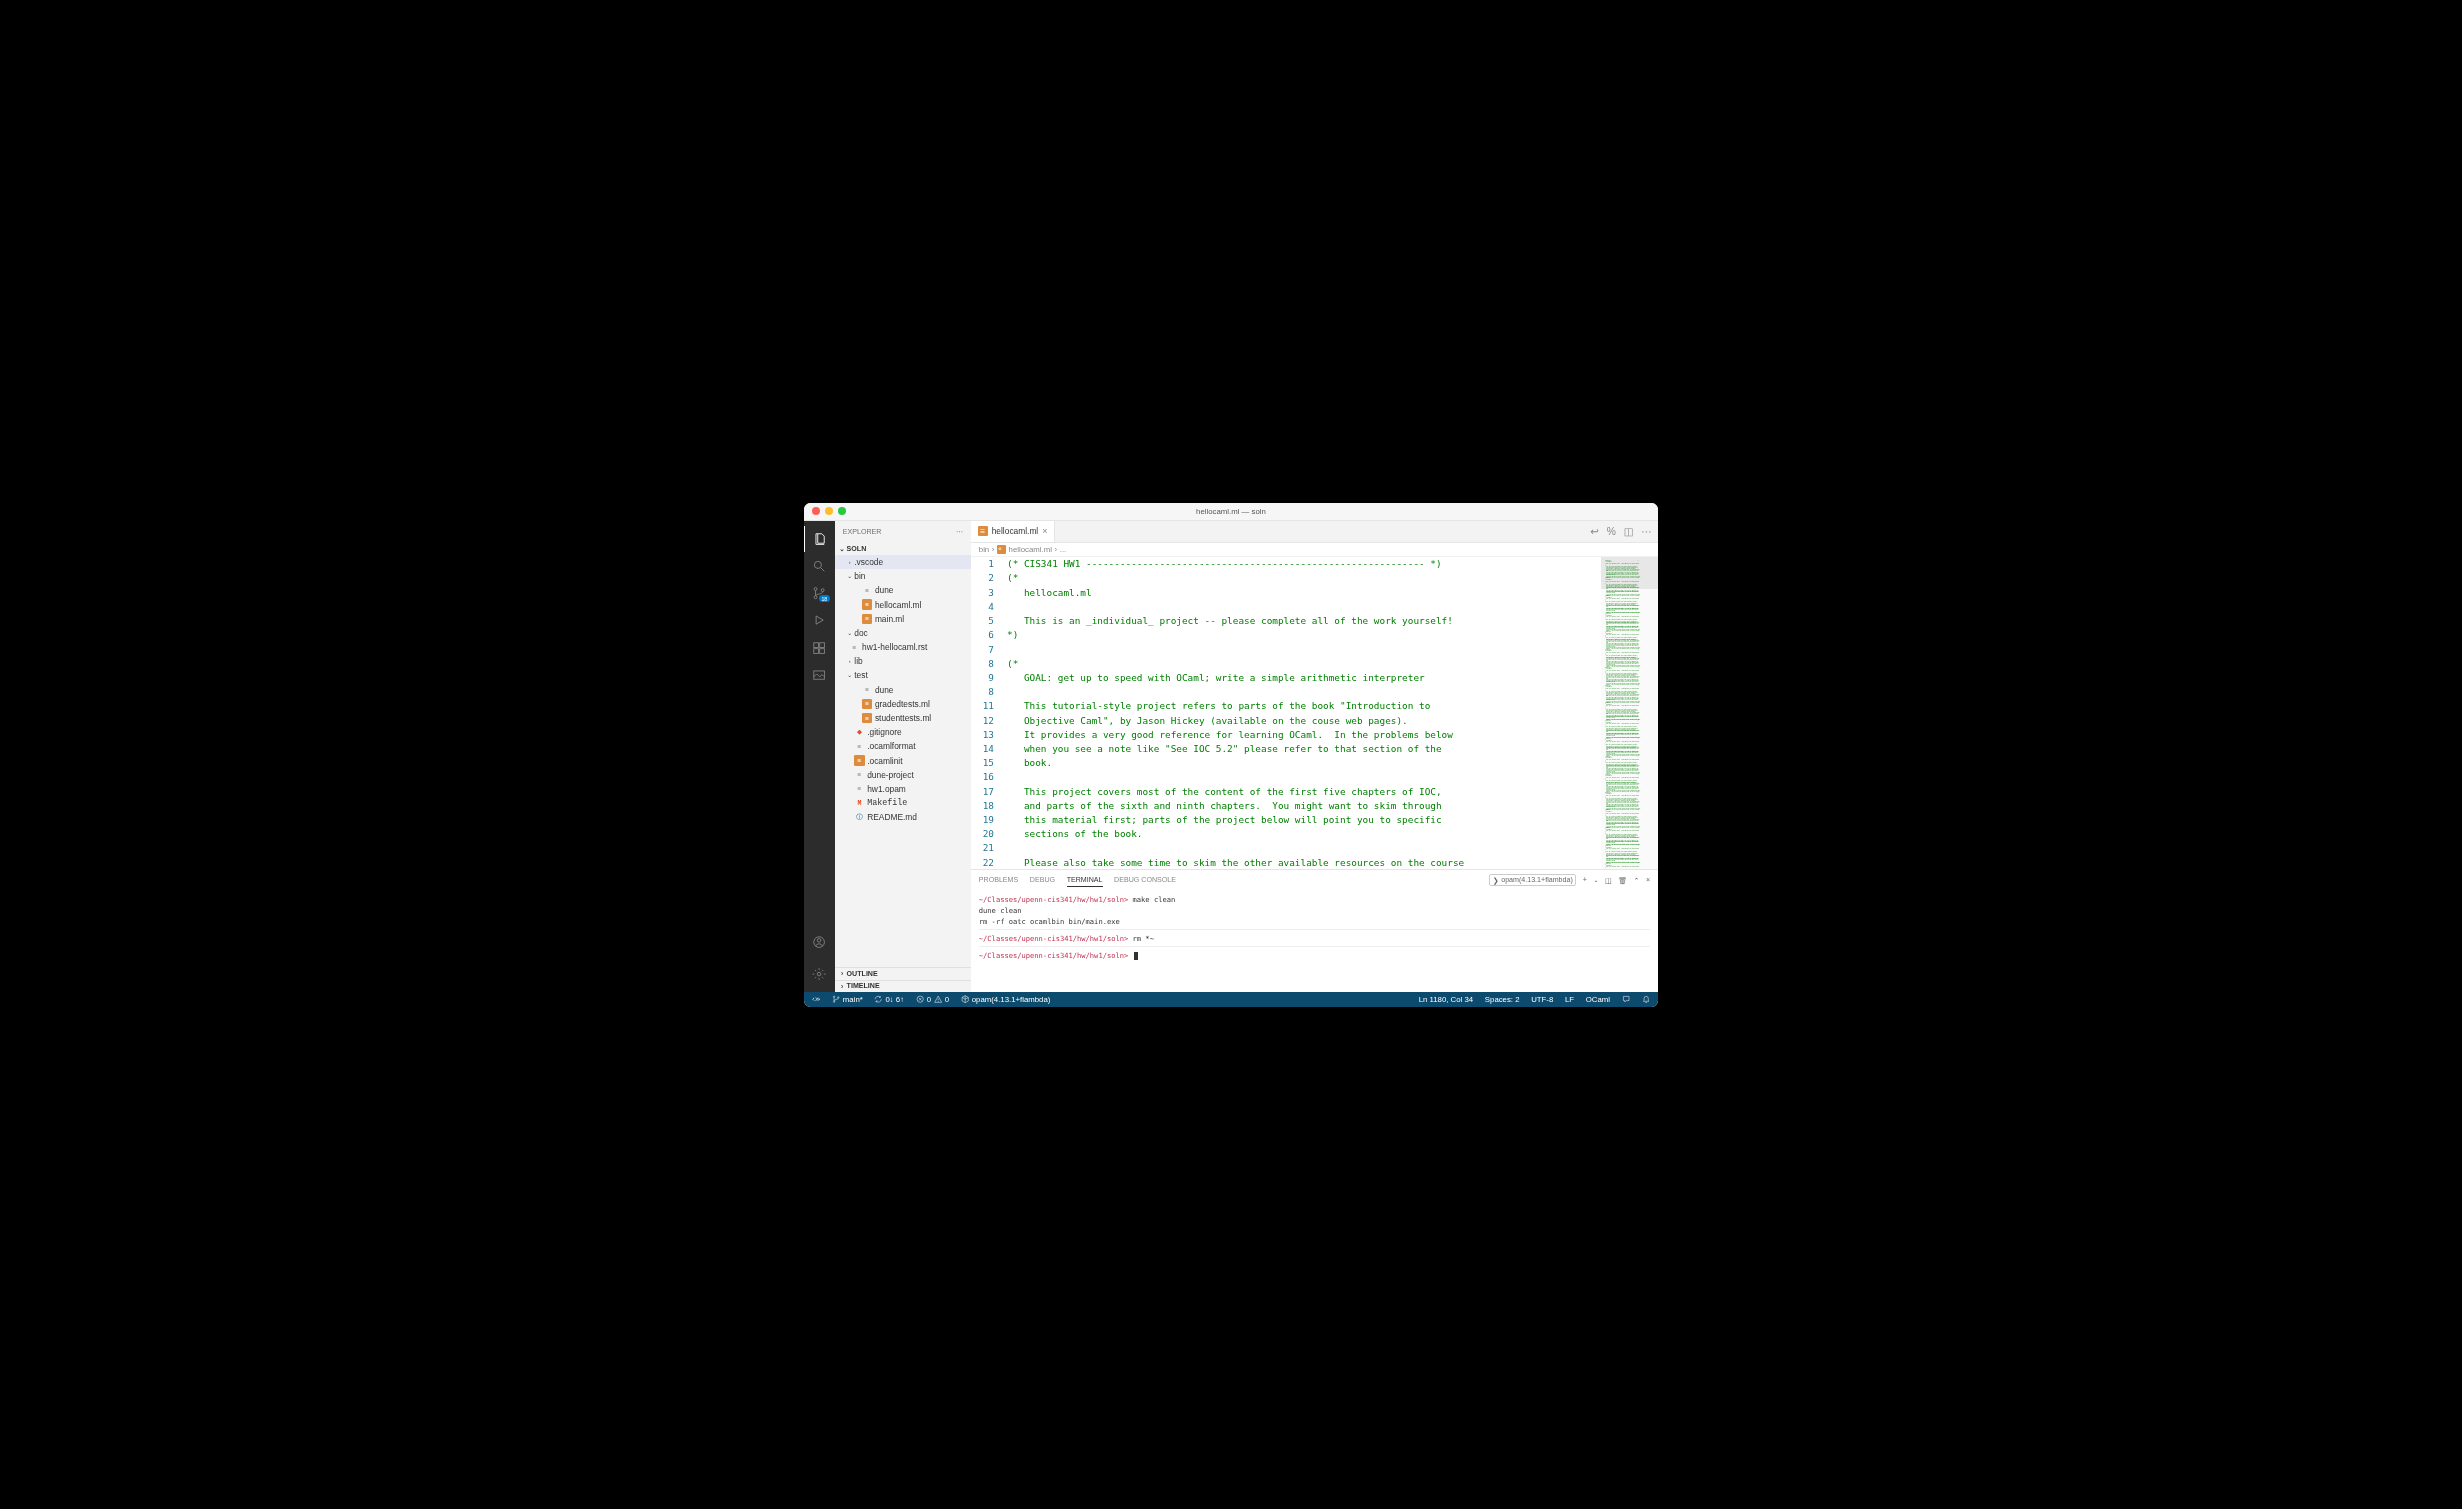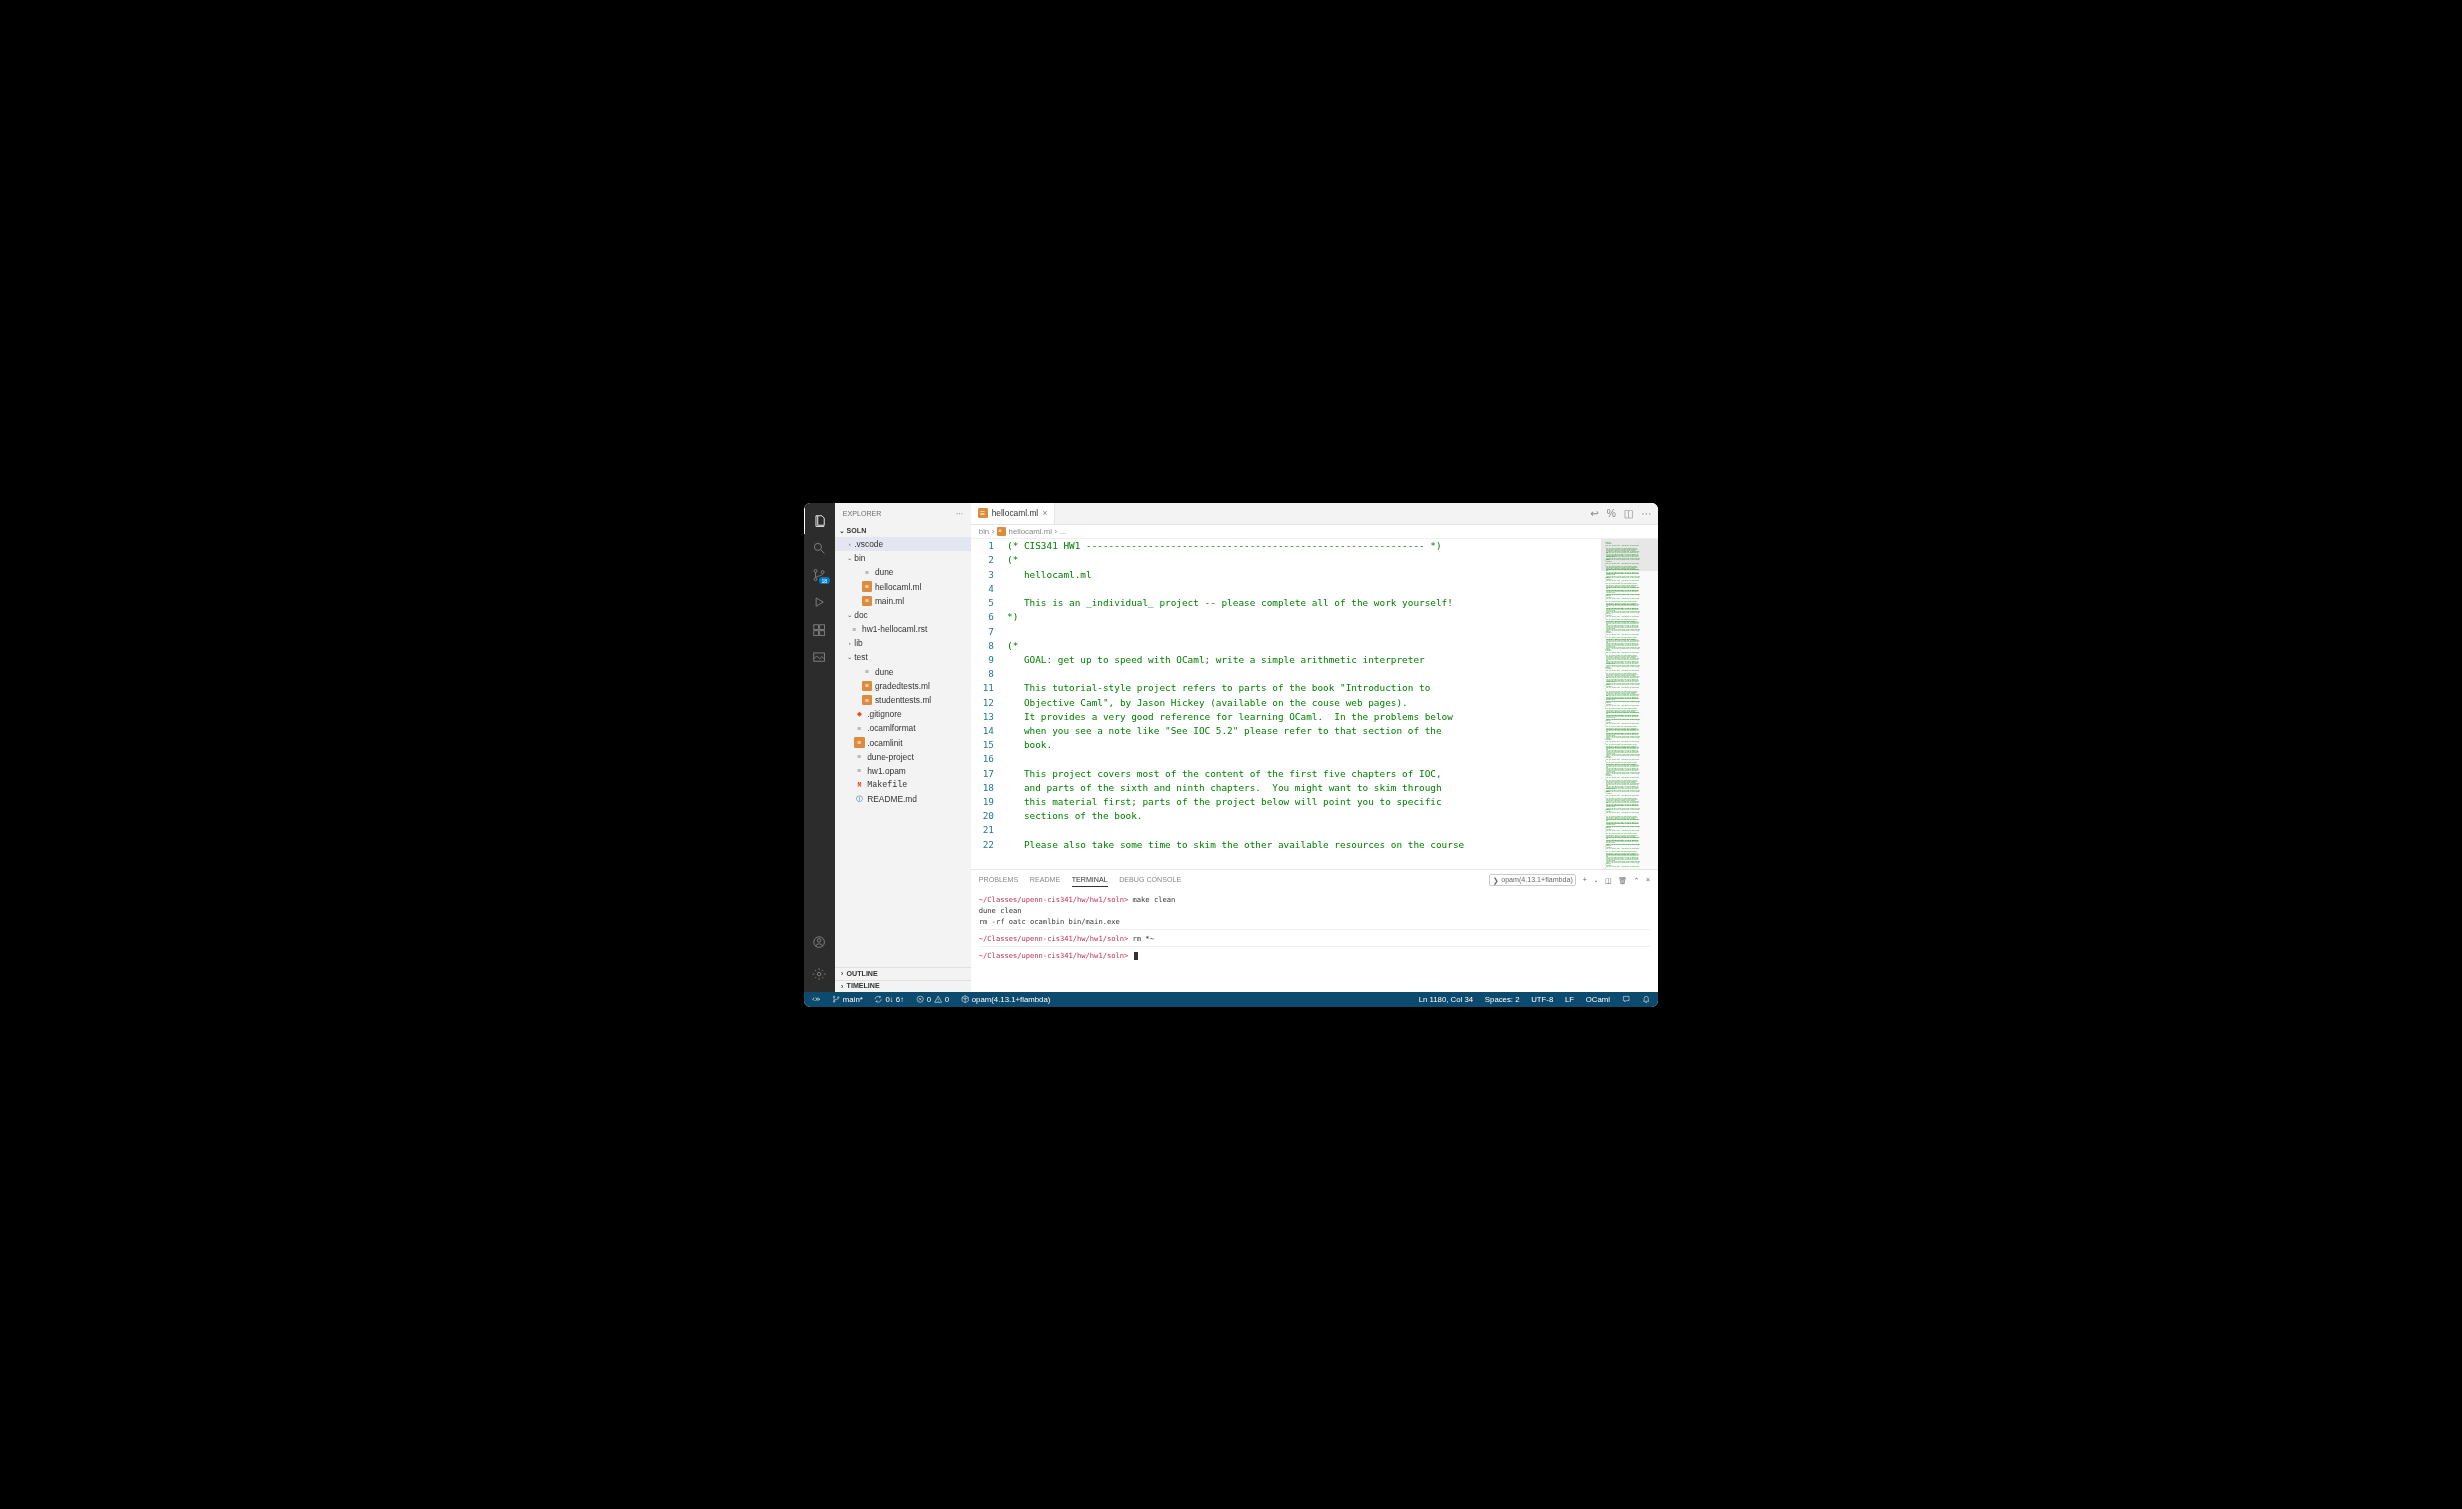--- a/index.html
+++ b/index.html
@@ -63,20 +63,28 @@
 .statusbar { height: 14.2px; background: #0c4a6e; color: #fff; display: flex; align-items: center; font-size: 7.8px; padding: 0 5.2px; gap: 6.5px; }
 .statusbar .sb-item { display: flex; align-items: center; gap: 2.6px; cursor: pointer; padding: 0 2.6px; height: 100%; }
 .statusbar .right { margin-left: auto; display: flex; gap: 6.5px; }
 .statusbar svg { width: 8.4px; height: 8.4px; stroke: #fff; fill: none; stroke-width: 1.5; }
 .abicon { width: 14.2px; height: 14.2px; }
 </style>
 </head>
 <body>
 
 <div class="window">
+  <div class="titlebar">
+    <div class="traffic">
+      <span class="tl-close"></span>
+      <span class="tl-min"></span>
+      <span class="tl-max"></span>
+    </div>
+    <div class="title">hellocaml.ml — soln</div>
+  </div>
 
   <div class="body">
     <div class="activitybar">
       <div class="ab-item active">
         <svg class="abicon" viewBox="0 0 24 24">
             <path d="M8 3h7l4 4v12H8z M8 3H5v18h14"></path>
           </svg>
       </div>
       <div class="ab-item">
         <svg class="abicon" viewBox="0 0 24 24">
@@ -1209,21 +1217,21 @@
    sections of the book.
 
    Please also take some time to skim the other available resources on the course
    homepage -- there are links to the standard libraries, and on-line tutorials.
 </div>
         </div>
       </div>
       <div class="panel">
         <div class="panel-tabs">
           <span class="ptab">PROBLEMS</span>
-          <span class="ptab">README</span>
+          <span class="ptab">DEBUG</span>
           <span class="ptab active">TERMINAL</span>
           <span class="ptab">DEBUG CONSOLE</span>
           <div class="right">
             <span class="term-label">
               <span>❯</span>
               <span>opam(4.13.1+flambda)</span>
             </span>
             <span style="cursor:pointer">+</span>
             <span style="cursor:pointer;font-size:5.8px">⌄</span>
             <span style="cursor:pointer">◫</span>

